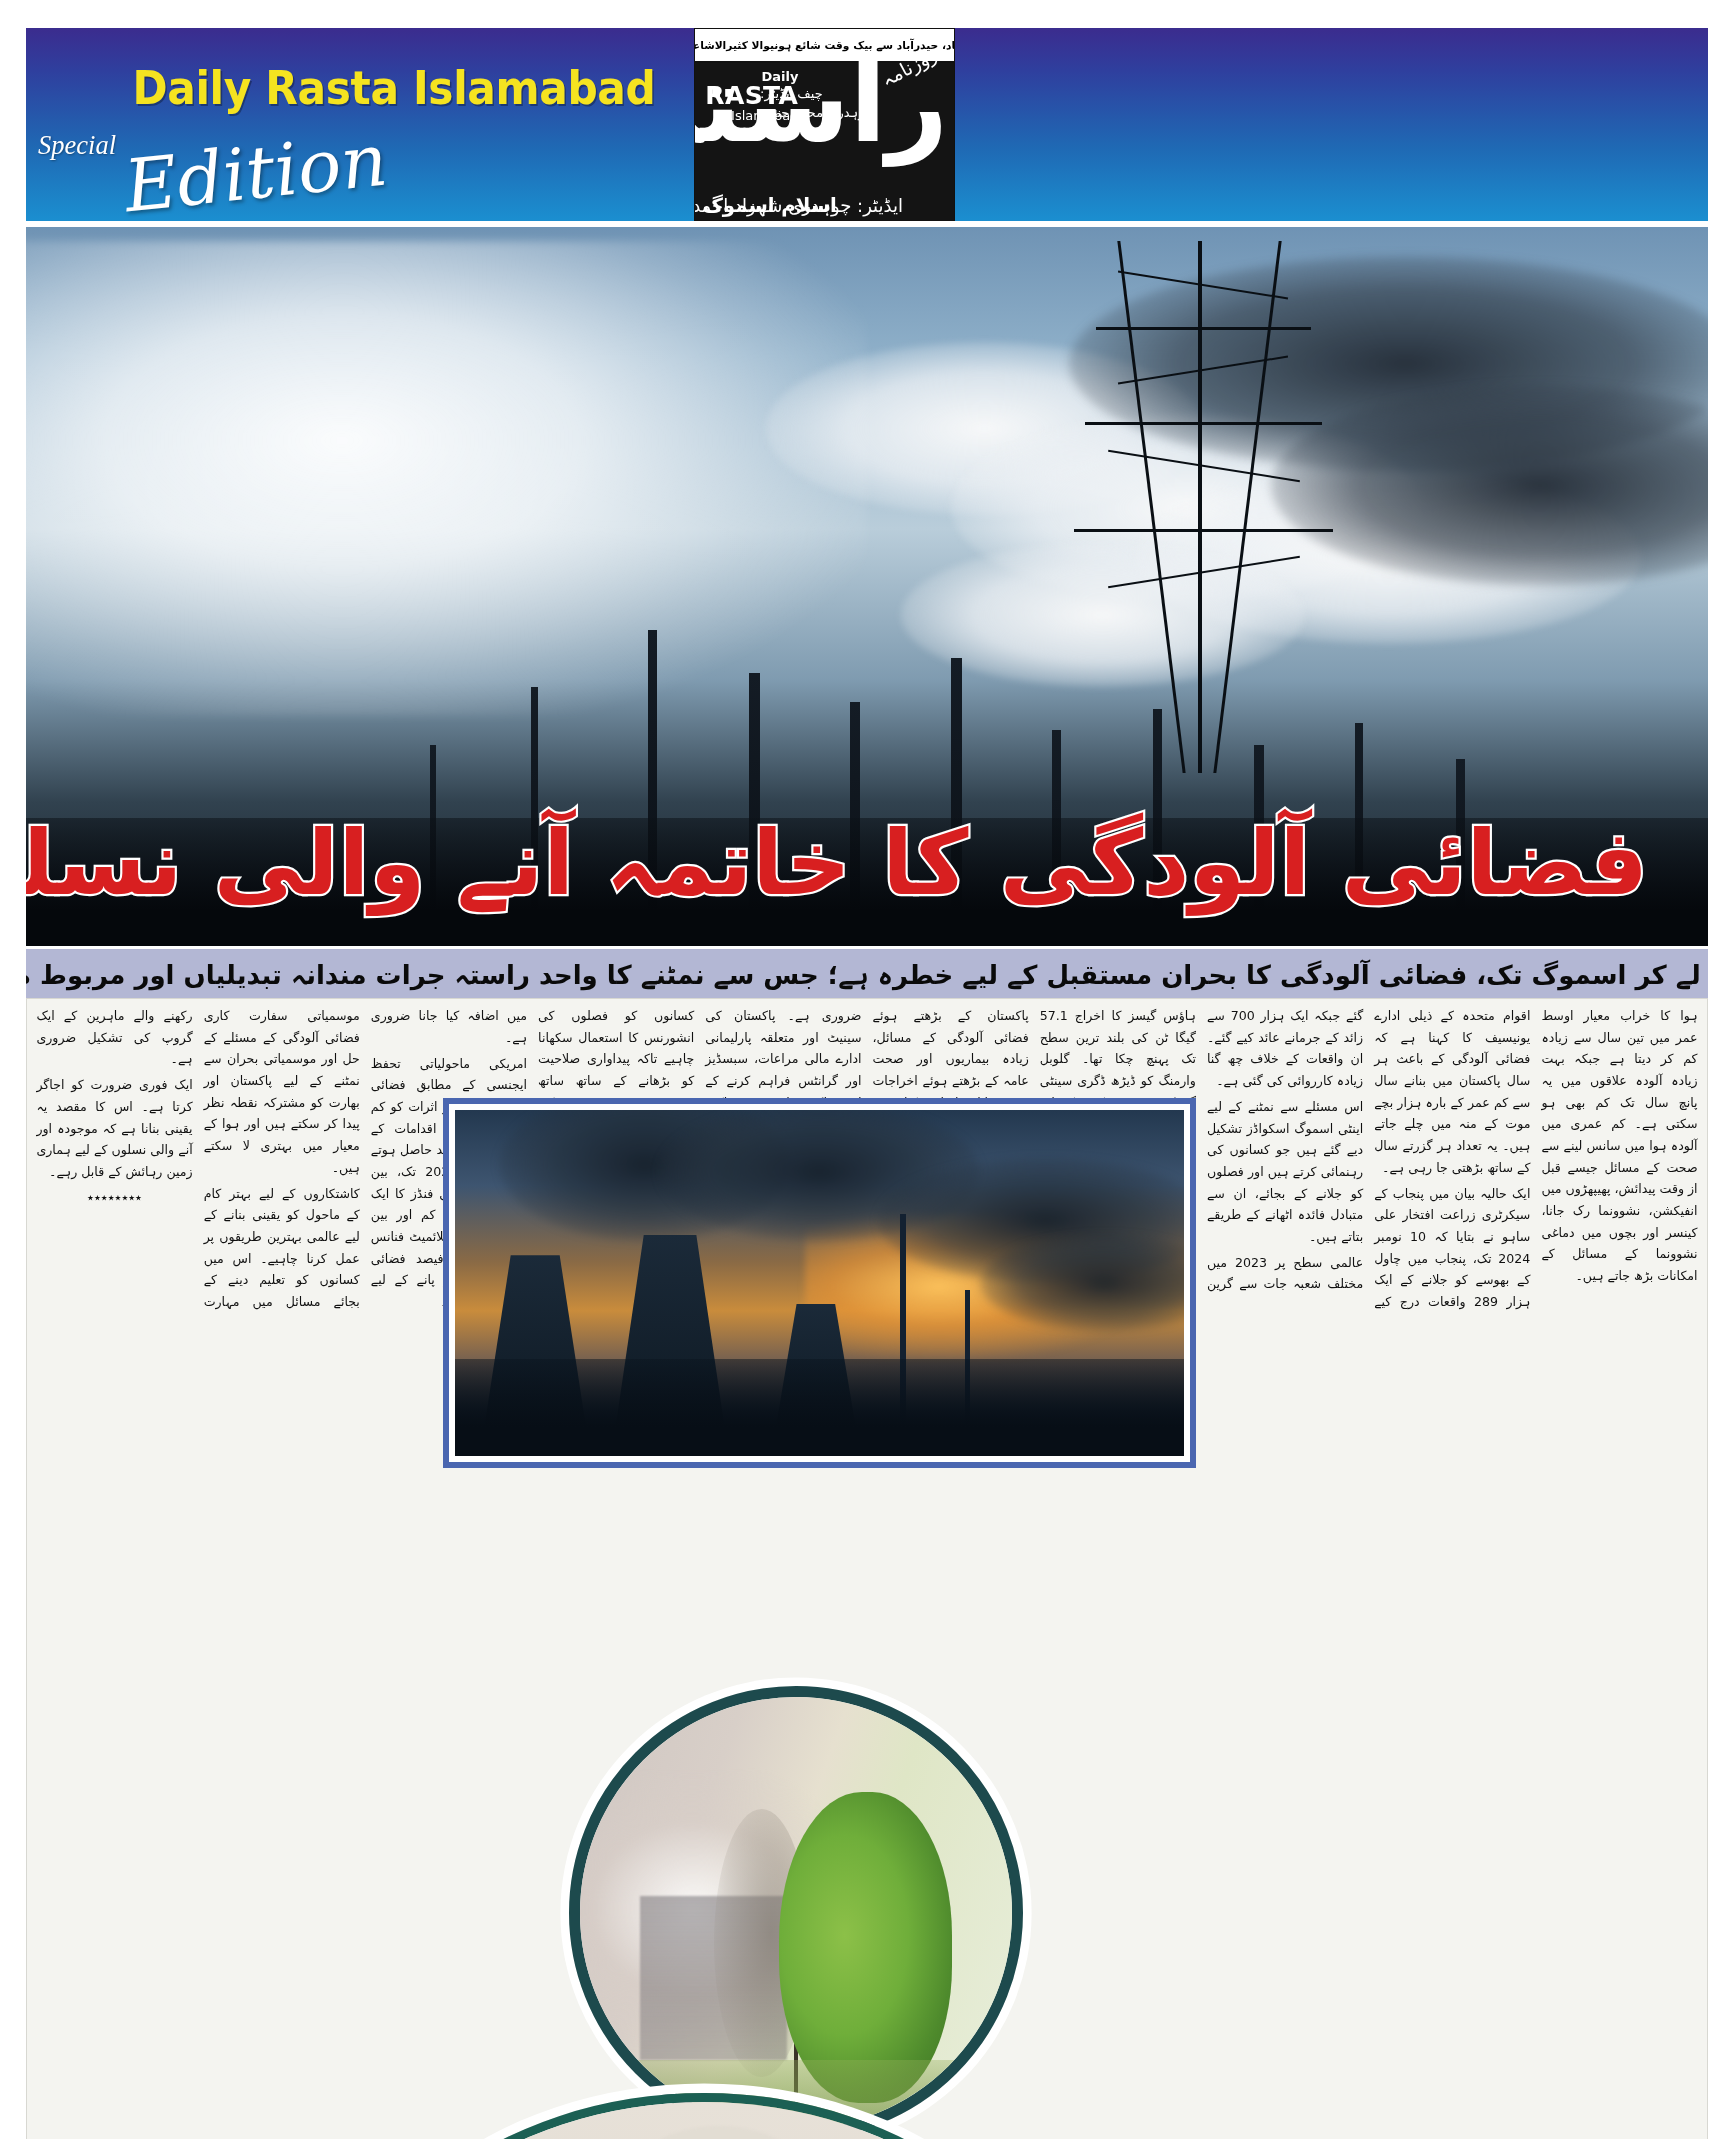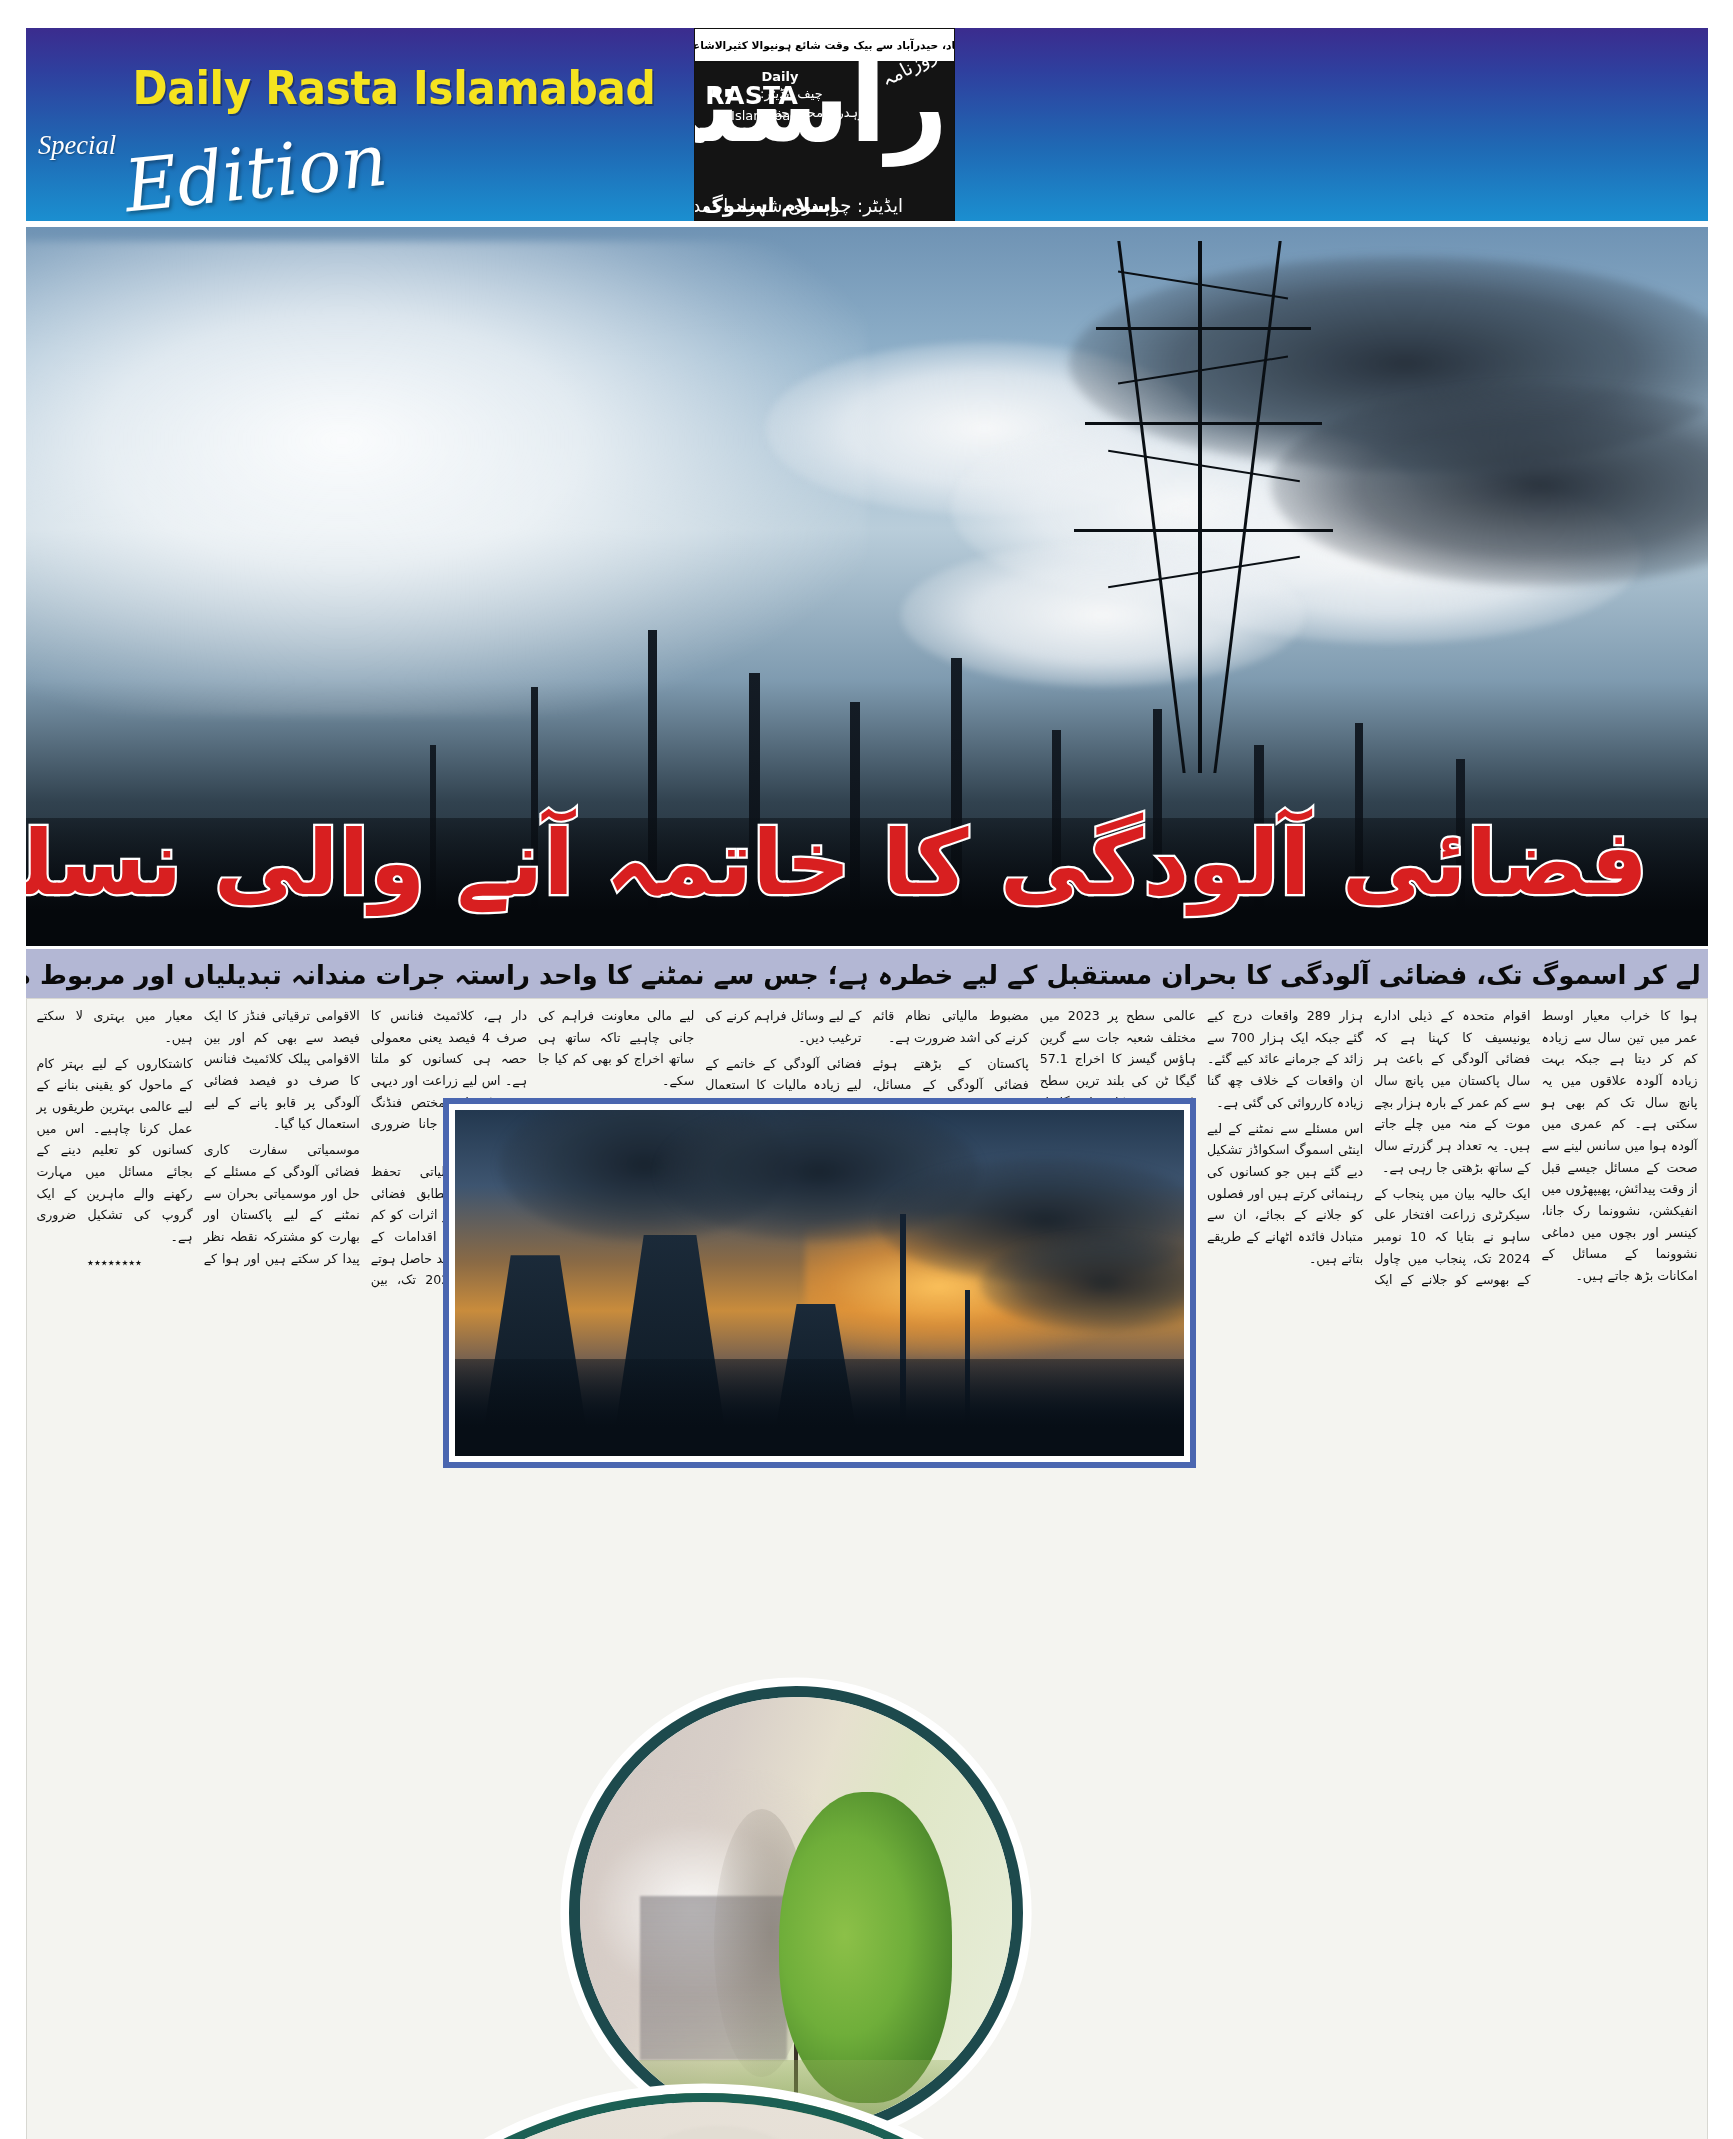--- a/index.html
+++ b/index.html
@@ -319,33 +319,34 @@
     <div class="ground"></div>
 
     <div class="headline">فضائی آلودگی کا خاتمہ آنے والی نسلوں کی بقا کا ضامن ہے</div>
   </div>
 
   <div class="deck">فصلوں کی باقیات جلانے سے لے کر اسموگ تک، فضائی آلودگی کا بحران مستقبل کے لیے خطرہ ہے؛ جس سے نمٹنے کا واحد راستہ جرات مندانہ تبدیلیاں اور مربوط موسمیاتی سفارت کاری ہے۔</div>
 
   <div class="bodywrap">
     <div class="cols" id="bodycols">
         <p>ہوا کا خراب معیار اوسط عمر میں تین سال سے زیادہ کم کر دیتا ہے جبکہ بہت زیادہ آلودہ علاقوں میں یہ پانچ سال تک کم بھی ہو سکتی ہے۔ کم عمری میں آلودہ ہوا میں سانس لینے سے صحت کے مسائل جیسے قبل از وقت پیدائش، پھیپھڑوں میں انفیکشن، نشوونما رک جانا، کینسر اور بچوں میں دماغی نشوونما کے مسائل کے امکانات بڑھ جاتے ہیں۔</p>
-        <p>اقوام متحدہ کے ذیلی ادارے یونیسیف کا کہنا ہے کہ فضائی آلودگی کے باعث ہر سال پاکستان میں پانچ سال سے کم عمر کے بارہ ہزار بچے موت کے منہ میں چلے جاتے ہیں۔ یہ تعداد ہر گزرتے سال کے ساتھ بڑھتی جا رہی ہے۔</p>
+        <p>اقوام متحدہ کے ذیلی ادارے یونیسیف کا کہنا ہے کہ فضائی آلودگی کے باعث ہر سال پاکستان میں بنانے سال سے کم عمر کے بارہ ہزار بچے موت کے منہ میں چلے جاتے ہیں۔ یہ تعداد ہر گزرتے سال کے ساتھ بڑھتی جا رہی ہے۔</p>
         <p>ایک حالیہ بیان میں پنجاب کے سیکرٹری زراعت افتخار علی ساہو نے بتایا کہ 10 نومبر 2024 تک، پنجاب میں چاول کے بھوسے کو جلانے کے ایک ہزار 289 واقعات درج کیے گئے جبکہ ایک ہزار 700 سے زائد کے جرمانے عائد کیے گئے۔ ان واقعات کے خلاف چھ گنا زیادہ کارروائی کی گئی ہے۔</p>
         <p>اس مسئلے سے نمٹنے کے لیے اینٹی اسموگ اسکواڈز تشکیل دیے گئے ہیں جو کسانوں کی رہنمائی کرتے ہیں اور فصلوں کو جلانے کے بجائے، ان سے متبادل فائدہ اٹھانے کے طریقے بتاتے ہیں۔</p>
         <p>عالمی سطح پر 2023 میں مختلف شعبہ جات سے گرین ہاؤس گیسز کا اخراج 57.1 گیگا ٹن کی بلند ترین سطح تک پہنچ چکا تھا۔ گلوبل وارمنگ کو ڈیڑھ ڈگری سینٹی گریڈ سے نیچے رکھنے کے لیے 2030 تک اخراج میں 42 فیصد کمی کی ضرورت ہے۔</p>
         <p>اس ہدف کو حاصل کرنے، اخراج کو کم کرنے اور موسمیاتی تبدیلی سے نمٹنے کے لیے سرمایہ کاری اور مضبوط مالیاتی نظام قائم کرنے کی اشد ضرورت ہے۔</p>
         <p>پاکستان کے بڑھتے ہوئے فضائی آلودگی کے مسائل، زیادہ بیماریوں اور صحت عامہ کے بڑھتے ہوئے اخراجات میں نمایاں اضافہ کیا ہے۔ پاکستان کی سینیٹ اور متعلقہ پارلیمانی ادارے کو ایسی پالیسیز پر توجہ مرکوز دینی چاہیے جو مالیاتی اداروں کو فضائی آلودگی سے نمٹنے کے لیے وسائل فراہم کرنے کی ترغیب دیں۔</p>
         <p>فضائی آلودگی کے خاتمے کے لیے زیادہ مالیات کا استعمال ضروری ہے۔ پاکستان کی سینیٹ اور متعلقہ پارلیمانی ادارے مالی مراعات، سبسڈیز اور گرانٹس فراہم کرنے کے لیے پبلک پرائیویٹ شراکت داری کو فروغ دے سکتے ہیں۔</p>
         <p>بائیو چار پروڈکشن اور ملچنگ جیسی فصلوں کی باقیات کے انتظام کی جدید ٹیکنالوجیز کے لیے مالی معاونت فراہم کی جانی چاہیے تاکہ ساتھ ہی ساتھ اخراج کو بھی کم کیا جا سکے۔</p>
         <p>کسانوں کو فصلوں کی انشورنس کا استعمال سکھانا چاہیے تاکہ پیداواری صلاحیت کو بڑھانے کے ساتھ ساتھ وسیع تر قومی ترقی کی حکمت عملیوں کے ساتھ ہم آہنگ کیا جانا چاہیے۔</p>
         <p>اگرچہ زرعی شعبہ گرین ہاؤس گیسز کے اخراج کا ذمہ دار ہے، کلائمیٹ فنانس کا صرف 4 فیصد یعنی معمولی حصہ ہی کسانوں کو ملتا ہے۔ اس لیے زراعت اور دیہی ترقی کے لیے مختص فنڈنگ میں اضافہ کیا جانا ضروری ہے۔</p>
         <p>امریکی ماحولیاتی تحفظ ایجنسی کے مطابق فضائی آلودگی کے مضر اثرات کو کم کیے جانے والے اقدامات کے بدلے 30 گنا فوائد حاصل ہوتے ہیں۔ تاہم 2025 تک، بین الاقوامی ترقیاتی فنڈز کا ایک فیصد سے بھی کم اور بین الاقوامی پبلک کلائمیٹ فنانس کا صرف دو فیصد فضائی آلودگی پر قابو پانے کے لیے استعمال کیا گیا۔</p>
         <p>موسمیاتی سفارت کاری فضائی آلودگی کے مسئلے کے حل اور موسمیاتی بحران سے نمٹنے کے لیے پاکستان اور بھارت کو مشترکہ نقطہ نظر پیدا کر سکتے ہیں اور ہوا کے معیار میں بہتری لا سکتے ہیں۔</p>
         <p>کاشتکاروں کے لیے بہتر کام کے ماحول کو یقینی بنانے کے لیے عالمی بہترین طریقوں پر عمل کرنا چاہیے۔ اس میں کسانوں کو تعلیم دینے کے بجائے مسائل میں مہارت رکھنے والے ماہرین کے ایک گروپ کی تشکیل ضروری ہے۔</p>
+        <p>ایک فوری ضرورت کو اجاگر کرتا ہے۔ اس کا مقصد یہ یقینی بنانا ہے کہ موجودہ اور آنے والی نسلوں کے لیے ہماری زمین رہائش کے قابل رہے۔</p>
         <p class="end">٭٭٭٭٭٭٭٭</p>
       </div>
   </div>
 
   <div class="fig fig-plant">
     <div class="inner">
       <div class="sun"></div>
       <div class="smoke" style="left:6%;top:-6%;width:40%;height:44%;"></div>
       <div class="smoke" style="left:28%;top:-2%;width:44%;height:40%;"></div>
       <div class="smoke" style="left:58%;top:14%;width:46%;height:36%;"></div>

